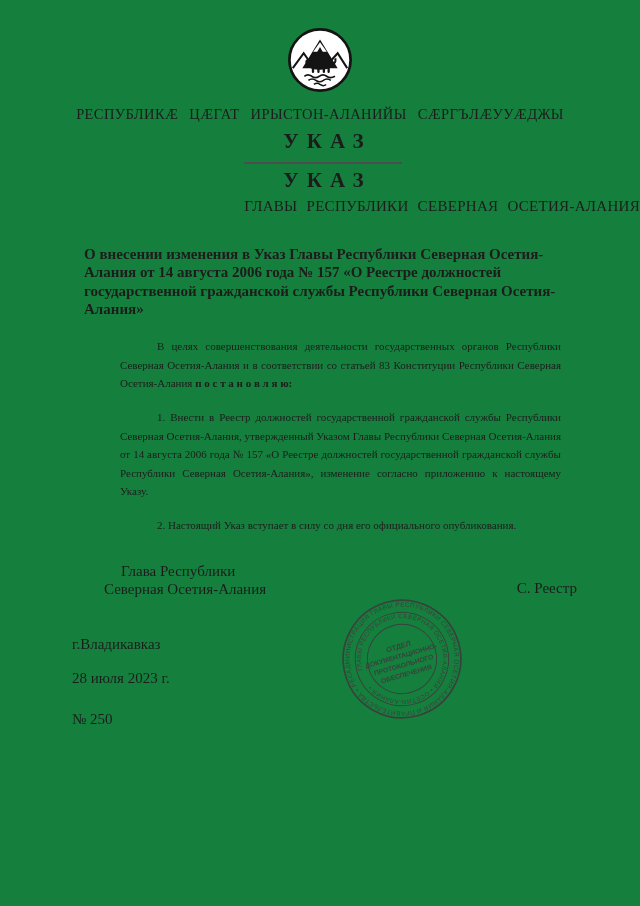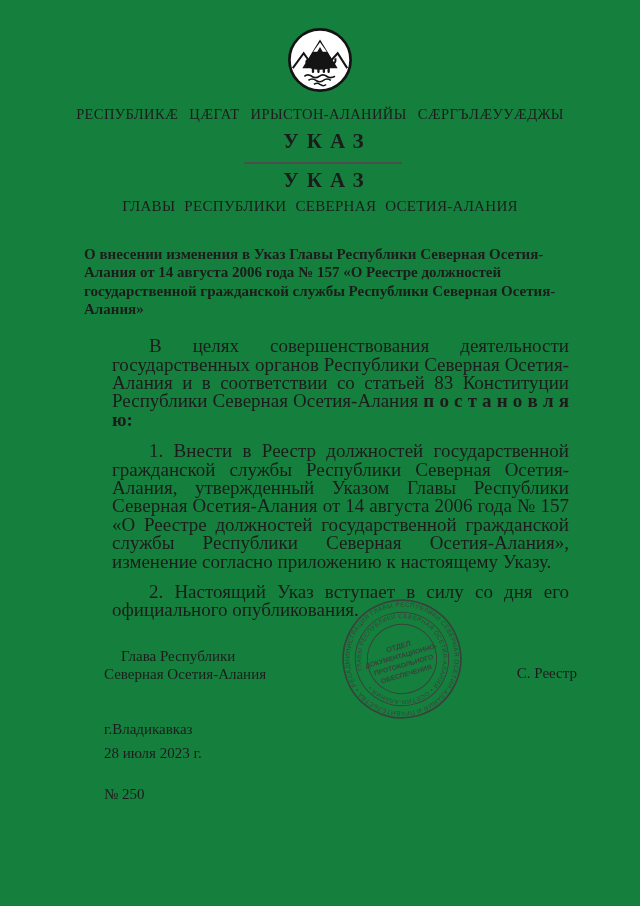--- a/index.html
+++ b/index.html
@@ -22,48 +22,48 @@
     font-size:21px;font-weight:bold;letter-spacing:8px;
     text-indent:8px; 
     padding-left:7px;
   }
   .divider{
     width:158px;border:0;border-top:2px solid #4d4d4d;
     margin:8px auto 0;margin-left:244px;
   }
   .ukaz2{margin-top:4px;}
   .issuer-line{
-    margin-top:5px;text-align:center;
+    margin-top:5px;text-align:right;
     font-size:15px;letter-spacing:0.3px;word-spacing:5px;
     white-space:nowrap;
   }
   .doc-title{
     margin:30px auto 0;width:472px;
     font-size:15px;font-weight:bold;line-height:18.3px;
     text-align:left;
   }
   .body-block{padding:0 63px 0 104px;}
   .body-block p{
-    margin:8px;font-size:19px;line-height:18.4px;
+    margin:16px;font-size:11px;line-height:18.4px;
     text-align:justify;text-indent:37px;
   }
   p.preamble{margin-top:19px;}
   p.item-1{margin-top:13px;}
   p.item-2{margin-top:12px;}
   .resolve{font-weight:bold;}
   .sig-row{
     margin-top:27px;padding:0 63px 0 104px;
     display:flex;justify-content:space-between;align-items:flex-end;
     font-size:15px;line-height:18.4px;
   }
   .sig-pos div:first-child{padding-left:17px;}
   .sig-name{padding-bottom:1px;}
-  .footer-block{padding-left:104px;font-size:15px;}
+  .footer-block{padding-left:72px;font-size:15px;}
   .footer-city{margin-top:37px;}
-  .footer-date{margin-top:7px;}
+  .footer-date{margin-top:17px;}
   .footer-number{margin-top:24px;}
   .stamp{
     position:absolute;left:339px;top:596px;
     transform:rotate(-16deg);
     opacity:0.92;
   }
 </style>
 </head>
 <body>
 

